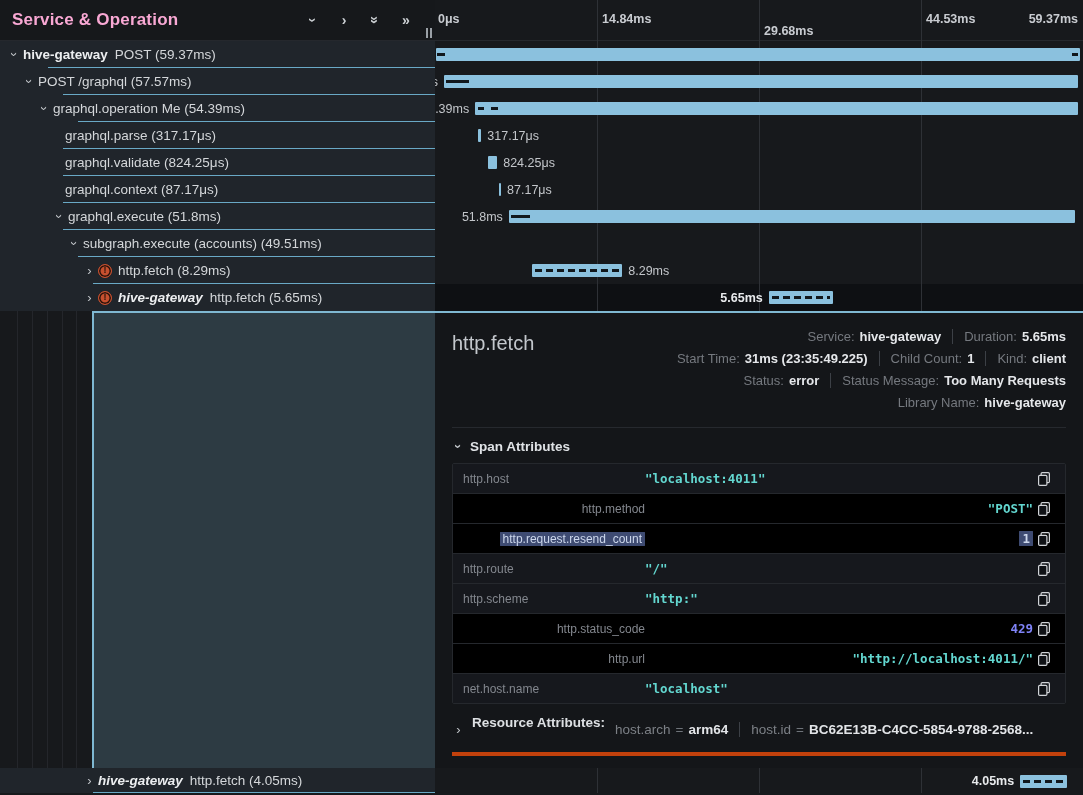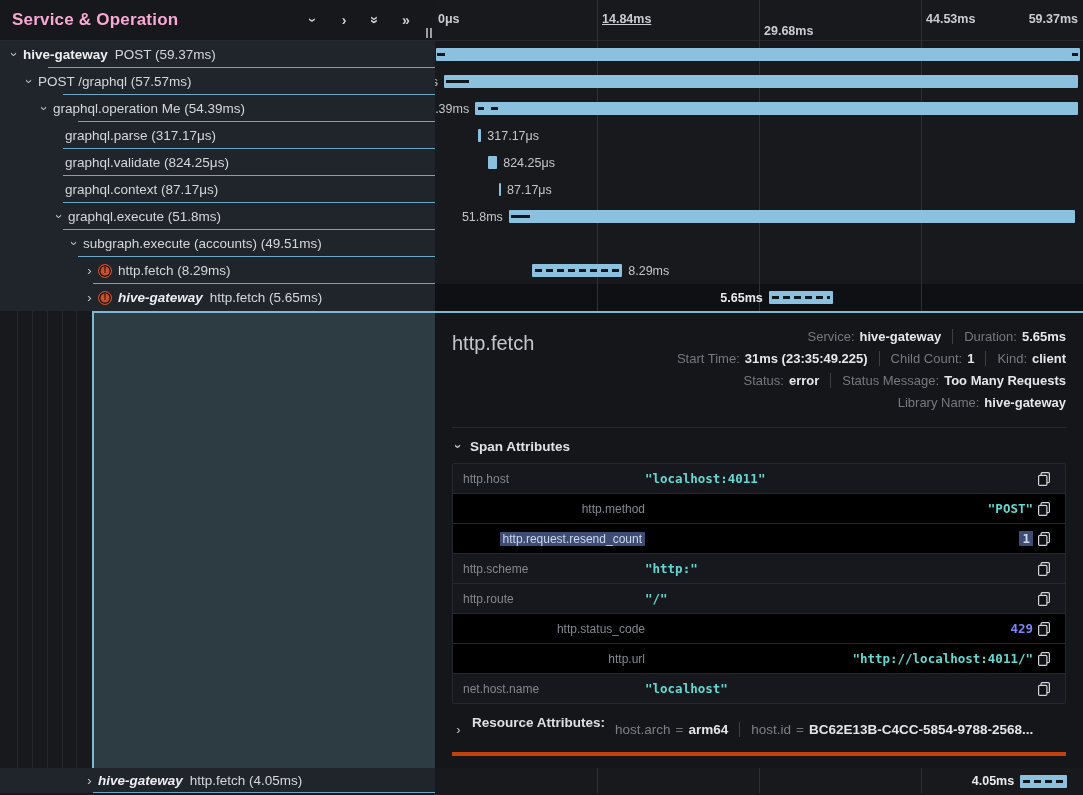--- a/index.html
+++ b/index.html
@@ -111,21 +111,21 @@
           <span class="hdr-icon"><span class="rot90">»</span></span>
           <span class="hdr-icon">»</span>
         </span>
       <span class="resize-handle">
           <i></i>
           <i></i>
         </span>
     </div>
     <div class="ruler" id="ruler">
         <span class="tick-label" style="left: 3px;">0μs</span>
-        <span class="tick-label" style="left: calc(25% + 5px); text-decoration: underline;">14.84ms</span>
+        <span class="tick-label" style="left: calc(25% + 5px);">14.84ms</span>
         <span class="tick-label" style="left: calc(50% + 5px); margin-top: 12px;">29.68ms</span>
         <span class="tick-label" style="left: calc(75% + 5px);">44.53ms</span>
         <span class="tick-label" style="right: 5px;">59.37ms</span>
       </div>
   </div>
 
   <div id="rows">
       <div class="srow">
         <div class="row-tree" style="padding-left: 8px;">
     <span class="chev down">›</span>
@@ -342,32 +342,32 @@
     <span class="attr-key"><span class="hl">http.request.resend_count</span></span>
     <span class="attr-val number"><span class="hl">1</span></span>
     <button class="copy-btn">
       <svg width="12" height="14" viewBox="0 0 12 14" fill="none" stroke="#d2d5d9" stroke-width="1.2">
         <rect x="3.1" y="0.6" width="8.3" height="10" rx="1.2"></rect>
         <rect x="0.6" y="3.4" width="8.3" height="10" rx="1.2" fill="#101216"></rect>
       </svg>
     </button>
   </div>
           <div class="attr-row lt">
+    <span class="attr-key">http.route</span>
+    <span class="attr-val">"/"</span>
+    <button class="copy-btn">
+      <svg width="12" height="14" viewBox="0 0 12 14" fill="none" stroke="#d2d5d9" stroke-width="1.2">
+        <rect x="3.1" y="0.6" width="8.3" height="10" rx="1.2"></rect>
+        <rect x="0.6" y="3.4" width="8.3" height="10" rx="1.2" fill="#101216"></rect>
+      </svg>
+    </button>
+  </div>
+          <div class="attr-row lt">
     <span class="attr-key">http.scheme</span>
     <span class="attr-val">"http:"</span>
-    <button class="copy-btn">
-      <svg width="12" height="14" viewBox="0 0 12 14" fill="none" stroke="#d2d5d9" stroke-width="1.2">
-        <rect x="3.1" y="0.6" width="8.3" height="10" rx="1.2"></rect>
-        <rect x="0.6" y="3.4" width="8.3" height="10" rx="1.2" fill="#101216"></rect>
-      </svg>
-    </button>
-  </div>
-          <div class="attr-row lt">
-    <span class="attr-key">http.route</span>
-    <span class="attr-val">"/"</span>
     <button class="copy-btn">
       <svg width="12" height="14" viewBox="0 0 12 14" fill="none" stroke="#d2d5d9" stroke-width="1.2">
         <rect x="3.1" y="0.6" width="8.3" height="10" rx="1.2"></rect>
         <rect x="0.6" y="3.4" width="8.3" height="10" rx="1.2" fill="#101216"></rect>
       </svg>
     </button>
   </div>
           <div class="attr-row dk">
     <span class="attr-key">http.status_code</span>
     <span class="attr-val number">429</span>

